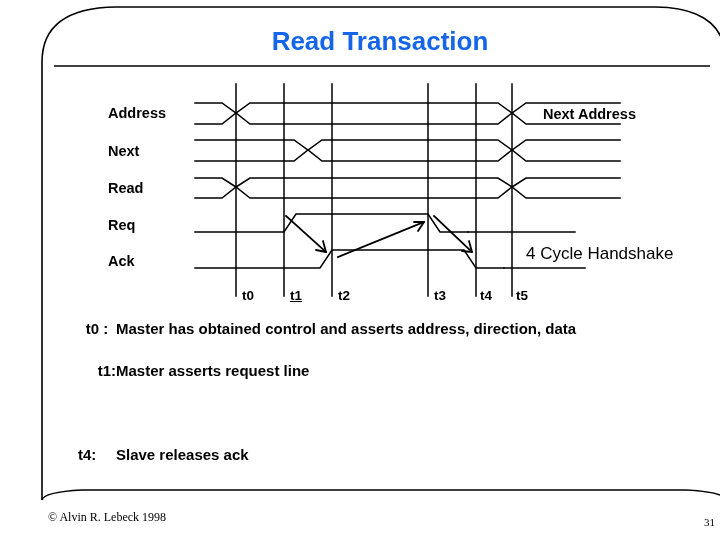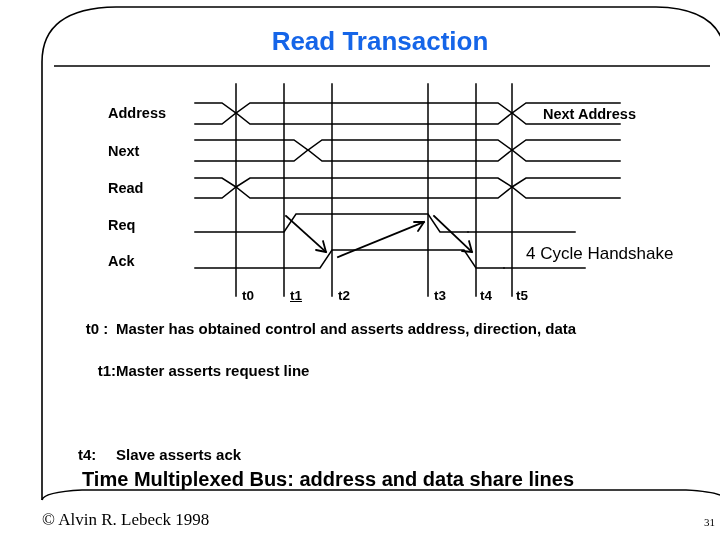--- a/index.html
+++ b/index.html
@@ -55,22 +55,22 @@
   }
   .bullet .tlab{display:inline-block;width:38px;}
 
   #footline{
     position:absolute;left:62px;top:468px;
     font-size:20px;font-weight:bold;color:#000;
     white-space:nowrap;
   }
 
   #copyright{
-    position:absolute;left:22px;top:510px;
-    font-size:17px;color:#000;
+    position:absolute;left:28px;top:510px;
+    font-size:12px;color:#000;
     font-family:"Liberation Serif", serif;
     white-space:nowrap;
   }
   #pagenum{
     position:absolute;left:684px;top:516px;
     font-size:11px;color:#000;
     font-family:"Liberation Serif", serif;
     white-space:nowrap;
     text-align:right;
   }
@@ -157,21 +157,20 @@
   <div class="ticklabel" style="left:460px;top:288px;">t4</div>
   <div class="ticklabel" style="left:496px;top:288px;">t5</div>
 
   <div class="bullet" style="left:58px;top:320px;text-align:center;">
     <span class="tlab">t0 :</span><span>Master has obtained control and asserts address, direction, data</span>
   </div>
   <div class="bullet" style="left:58px;top:362px;text-align:right;">
     <span class="tlab">t1:</span><span>Master asserts request line</span>
   </div>
   <div class="bullet" style="left:58px;top:446px;">
-    <span class="tlab">t4:</span><span>Slave asserts ack</span>
+    <span class="tlab">t4:</span><span>Slave releases ack</span>
   </div>
 
-  <div id="footline">Time Multiplexed Bus: address and data share lines</div>
 
   <div id="copyright">© Alvin R. Lebeck 1998</div>
   <div id="pagenum">31</div>
 
 </div>
 
 </body></html>

